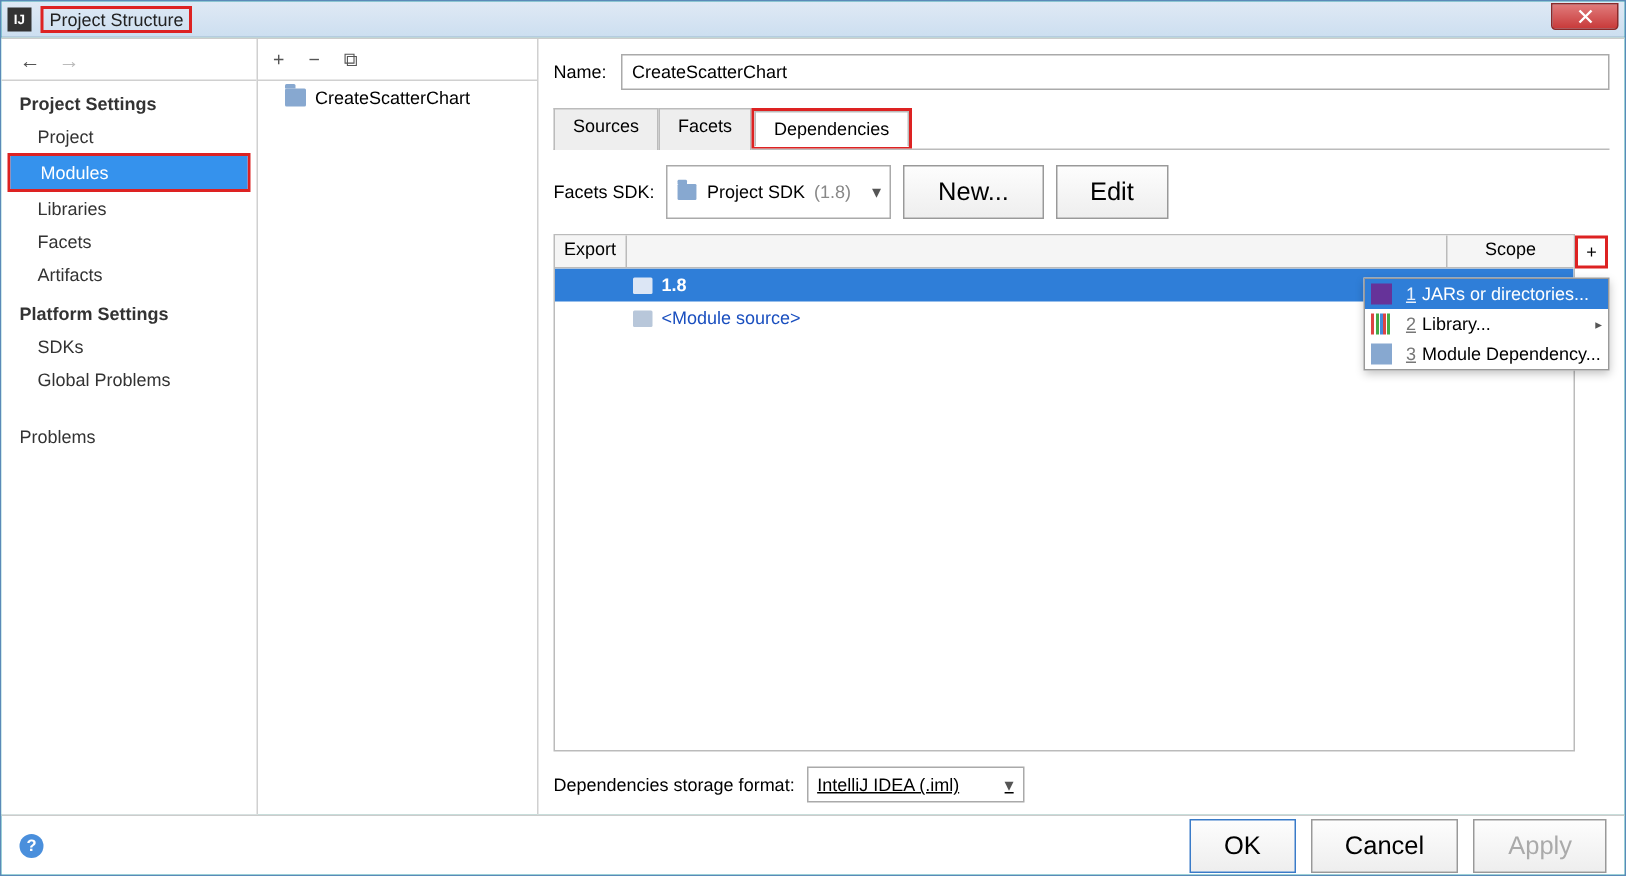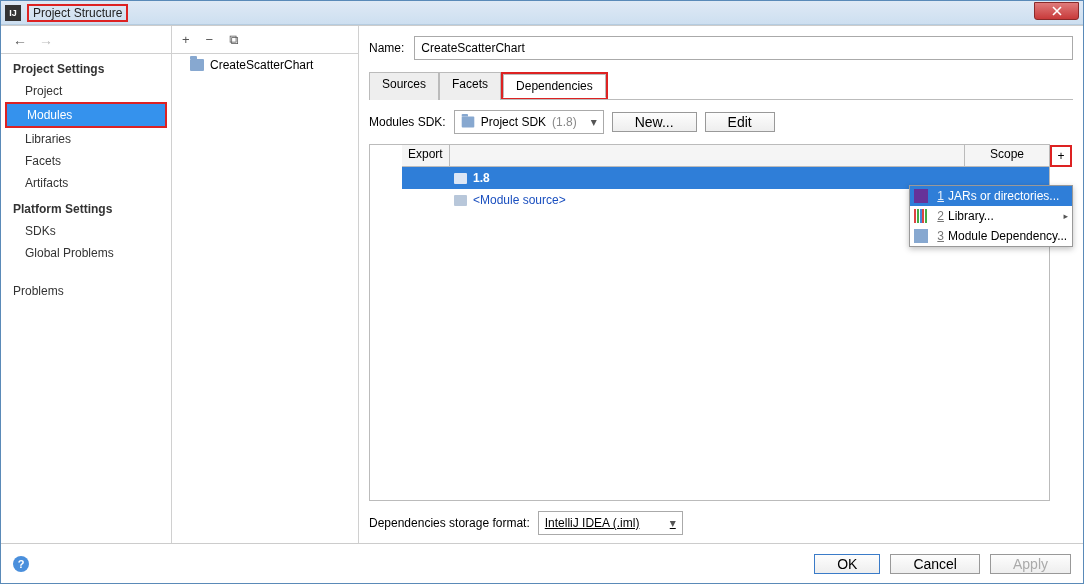--- a/index.html
+++ b/index.html
@@ -195,45 +195,44 @@
   .sdk-row {
     display: flex;
     align-items: center;
     gap: 8px;
     margin-bottom: 10px;
   }
   .sdk-select {
     display: flex;
     align-items: center;
     border: 1px solid #aaa;
-    height: 24px;
+    height: 36px;
     padding: 0 6px;
     gap: 6px;
     min-width: 150px;
     background: #fff;
   }
   .sdk-select .dim { color: #888; }
   .sdk-select .chev { margin-left: auto; color: #555; }
   .btn {
-    height: 20px;
+    height: 36px;
     border: 1px solid #999;
     background: linear-gradient(#fdfdfd,#eee);
     padding: 0 22px;
-    font-size: 14px;
+    font-size: 17px;
     cursor: pointer;
   }
   
   .dep-area {
     border: 1px solid #bbb;
     flex: 1;
     display: flex;
     flex-direction: column;
     position: relative;
     min-height: 0;
-    padding-left: 32px;
   }
   .dep-header {
     display: flex;
     border-bottom: 1px solid #bbb;
     background: #f5f5f5;
     height: 22px;
     font-size: 12px;
   }
   .dep-col-export {
     width: 48px;
@@ -454,21 +453,21 @@
 
       <div class="tabs">
         <div class="tab">Sources</div>
         <div class="tab">Facets</div>
         <div class="tab-wrap highlighted">
           <div class="tab active">Dependencies</div>
         </div>
       </div>
 
       <div class="sdk-row">
-        <span>Modules SDK:</span>
+        <span>Facets SDK:</span>
         <div class="sdk-select">
           <span class="folder-icon" style="transform:scale(0.9)"></span>
           <span>Project SDK</span>
           <span class="dim">(1.8)</span>
           <span class="chev">▾</span>
         </div>
         <button class="btn">New...</button>
         <button class="btn">Edit</button>
       </div>
 

